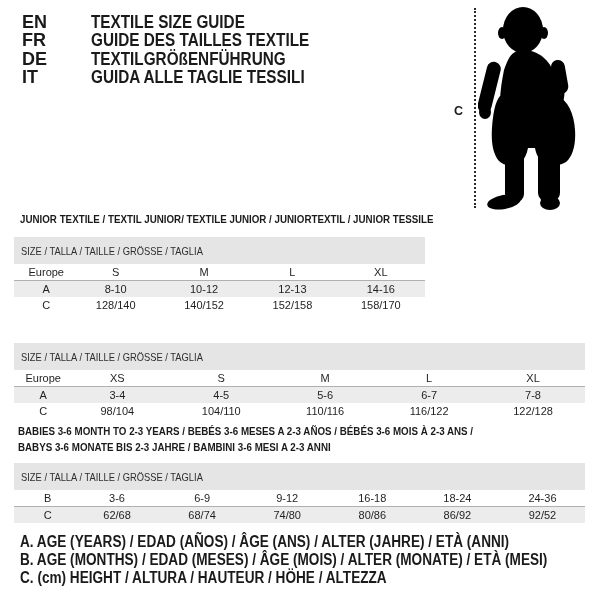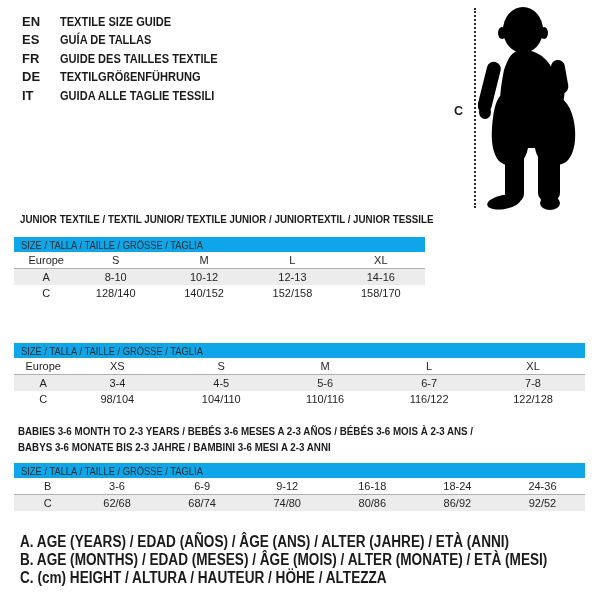--- a/index.html
+++ b/index.html
@@ -4,59 +4,55 @@
 <style>
   html,body{margin:0;padding:0;background:#fff;}
   .canvas{
     position:relative;width:600px;height:600px;background:#ffffff;overflow:hidden;
     font-family:"Liberation Sans",sans-serif;color:#1a1a1a;
   }
   .cond{display:inline-block;transform:scaleX(0.85);transform-origin:0 50%;white-space:nowrap;}
 
   
   .langs{position:absolute;left:22px;top:13px;}
-  .lang-row{display:flex;font-weight:bold;font-size:13px;line-height:18.4px;}
+  .lang-row{display:flex;font-weight:bold;font-size:18px;line-height:18.4px;gap:31px;}
   .lang-code{width:38px;flex:0 0 38px;}
 
   
   .figure{position:absolute;left:448px;top:0;width:152px;height:216px;}
   .dotline{position:absolute;left:26px;top:8px;height:200px;width:0;border-left:2px dotted #2a2a2a;}
   .clabel{position:absolute;left:6px;top:104px;font-weight:bold;font-size:12.5px;}
   .baby-svg{position:absolute;left:30px;top:4px;}
 
   
   .sec-title{position:absolute;font-weight:bold;font-size:11.5px;line-height:15.5px;}
   .subscr{font-size:7.5px;vertical-align:-2px;}
 
   
   .tbl-wrap{position:absolute;}
   table{border-collapse:collapse;table-layout:fixed;width:100%;}
-  th.sizebar{background:#0ea5e9;height:15px;text-align:left;padding:0 0 0 7px;
+  th.sizebar{background:#e5e5e5;height:27px;text-align:left;padding:0 0 0 7px;
     font-weight:normal;font-size:11px;color:#2d2d2d;}
   td{height:16px;padding:0;text-align:center;font-size:11px;color:#1f1f1f;vertical-align:middle;}
   td.lab{text-align:center;padding-left:7px;}
   tr.row-first td{border-bottom:1px solid #b0b0b0;}
   tr.row-alt{background:#ececec;}
 
   
   .footnotes{position:absolute;left:20px;top:533px;font-weight:bold;font-size:16px;line-height:18.2px;}
 </style>
 </head>
 <body>
 
 <div class="canvas">
 
   <div class="langs">
     <div class="lang-row">
       <span class="lang-code">EN</span>
       <span class="cond">TEXTILE SIZE GUIDE</span>
-    </div>
-    <div class="lang-row">
-      <span class="lang-code">ES</span>
-      <span class="cond">GUÍA DE TALLAS</span>
     </div>
     <div class="lang-row">
       <span class="lang-code">FR</span>
       <span class="cond">GUIDE DES TAILLES TEXTILE</span>
     </div>
     <div class="lang-row">
       <span class="lang-code">DE</span>
       <span class="cond">TEXTILGRÖßENFÜHRUNG</span>
     </div>
     <div class="lang-row">

